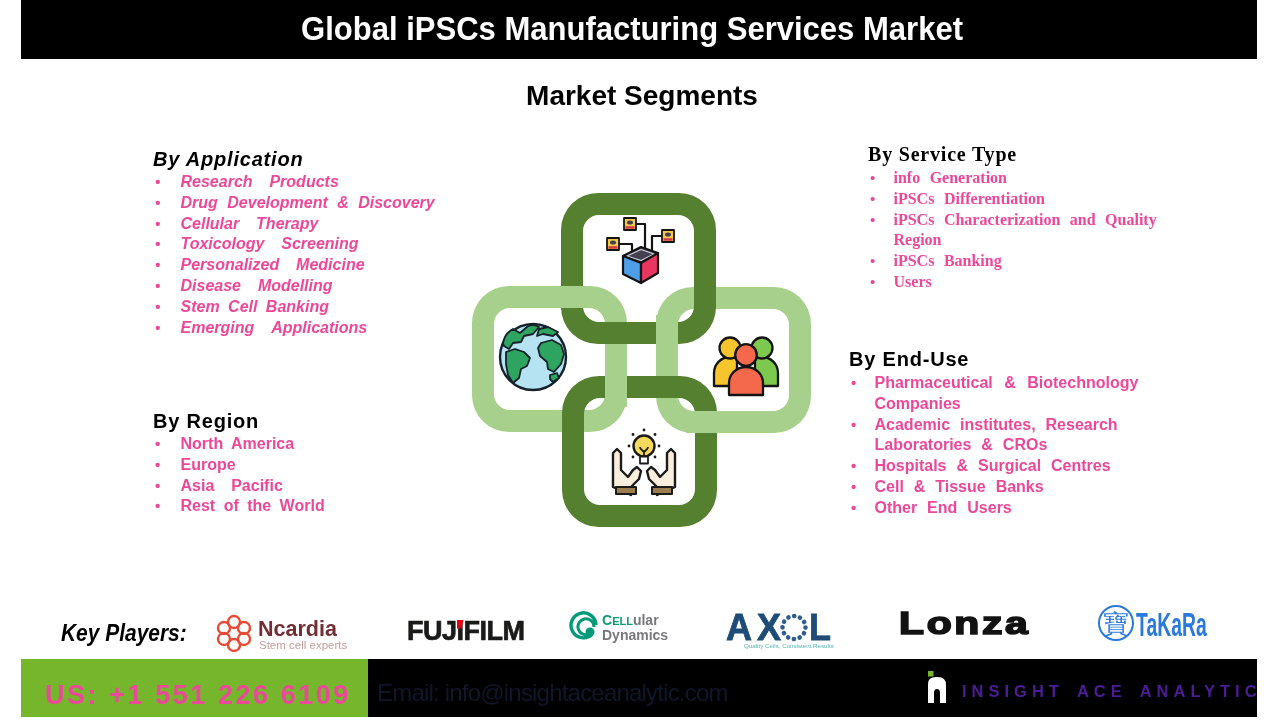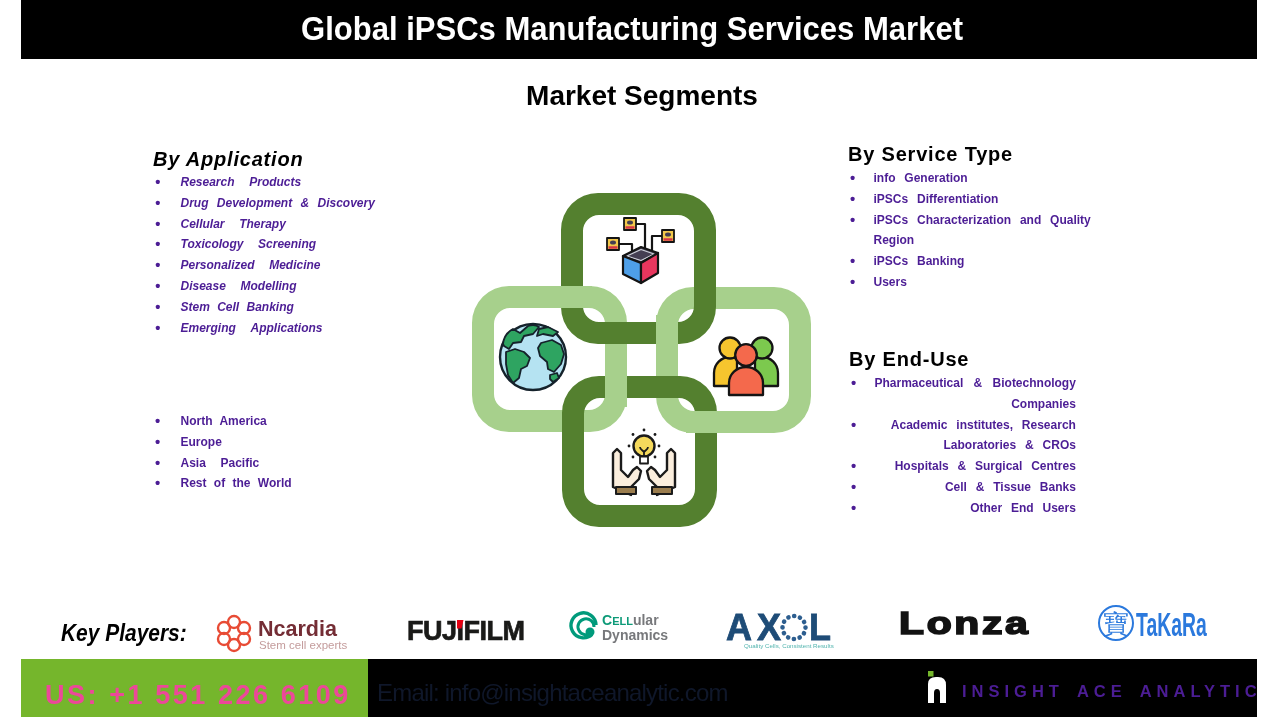--- a/index.html
+++ b/index.html
@@ -5,21 +5,21 @@
   html,body{margin:0;padding:0;}
   body{width:1280px;height:720px;position:relative;background:#ffffff;
        font-family:"Liberation Sans", sans-serif;overflow:hidden;}
   .abs{position:absolute;}
   #topbar{left:21px;top:0;width:1236px;height:59px;background:#000;}
   #title{left:0;top:10px;transform:translateX(-8px) scaleX(0.94);width:1280px;text-align:center;color:#fff;
          font-size:33px;font-weight:bold;white-space:nowrap;}
   #subtitle{left:0;top:80px;width:1284px;text-align:center;color:#000;
          font-size:28px;font-weight:bold;}
   h3.seg{margin:0;position:relative;top:4.5px;letter-spacing:0.8px;font-size:20px;font-weight:bold;color:#000;white-space:nowrap;}
-  .list{font-size:12px;font-weight:bold;color:#4c1d95;line-height:20.8px;word-spacing:4px;}
+  .list{font-size:16px;font-weight:bold;color:#ec4899;line-height:20.8px;word-spacing:4px;}
   .li{position:relative;padding-left:27.5px;white-space:nowrap;}
   .rcol .li,.rcol .cont{padding-left:25.5px;}
   .rcol .list{word-spacing:5.5px;}
   .li:before{content:"\2022";position:absolute;left:2px;top:0;font-size:15px;}
   .cont{padding-left:27.5px;white-space:nowrap;}
   #footgreen{left:21px;top:659px;width:347px;height:58px;background:#75b62c;}
   #footblack{left:368px;top:659px;width:889px;height:58px;background:#000;}
   #ustext{left:45px;top:680px;color:#ec4899;font-size:27px;font-weight:bold;letter-spacing:2.55px;white-space:nowrap;}
   #emailtext{left:377px;top:679px;color:#0f172a;font-size:24px;letter-spacing:-0.8px;white-space:nowrap;}
   #iaa{left:962px;top:682px;color:#4c1d95;font-size:16.5px;font-weight:bold;letter-spacing:5.0px;word-spacing:4px;white-space:nowrap;}
@@ -38,42 +38,43 @@
     <div class="li" style="word-spacing:5px;">Drug Development &amp; Discovery</div>
     <div class="li">Cellular&nbsp;&nbsp;Therapy</div>
     <div class="li">Toxicology&nbsp;&nbsp;Screening</div>
     <div class="li">Personalized&nbsp;&nbsp;Medicine</div>
     <div class="li">Disease&nbsp;&nbsp;Modelling</div>
     <div class="li">Stem Cell Banking</div>
     <div class="li">Emerging&nbsp;&nbsp;Applications</div>
   </div>
 </div>
 <div class="abs" style="left:153px;top:405px;">
+  <h3 class="seg">By Region</h3>
   <div class="list" style="margin-top:6px;">
     <div class="li">North America</div>
     <div class="li">Europe</div>
     <div class="li">Asia&nbsp;&nbsp;Pacific</div>
     <div class="li">Rest of the World</div>
   </div>
 </div>
 
-<div class="abs rcol" style="left:848px;top:138px;">
+<div class="abs rcol" style="left:868px;top:138px;font-family:Liberation Serif, serif;">
   <h3 class="seg">By Service Type</h3>
   <div class="list" style="margin-top:7px;">
     <div class="li">info Generation</div>
     <div class="li">iPSCs Differentiation</div>
     <div class="li">iPSCs Characterization and Quality</div>
     <div class="cont">Region</div>
     <div class="li">iPSCs Banking</div>
     <div class="li">Users</div>
   </div>
 </div>
 <div class="abs rcol" style="left:849px;top:343px;">
   <h3 class="seg">By End-Use</h3>
-  <div class="list" style="margin-top:7px;text-align:right;">
+  <div class="list" style="margin-top:7px;">
     <div class="li" style="word-spacing:7px;">Pharmaceutical &amp; Biotechnology</div>
     <div class="cont">Companies</div>
     <div class="li">Academic institutes, Research</div>
     <div class="cont">Laboratories &amp; CROs</div>
     <div class="li">Hospitals &amp; Surgical Centres</div>
     <div class="li">Cell &amp; Tissue Banks</div>
     <div class="li">Other End Users</div>
   </div>
 </div>
 

